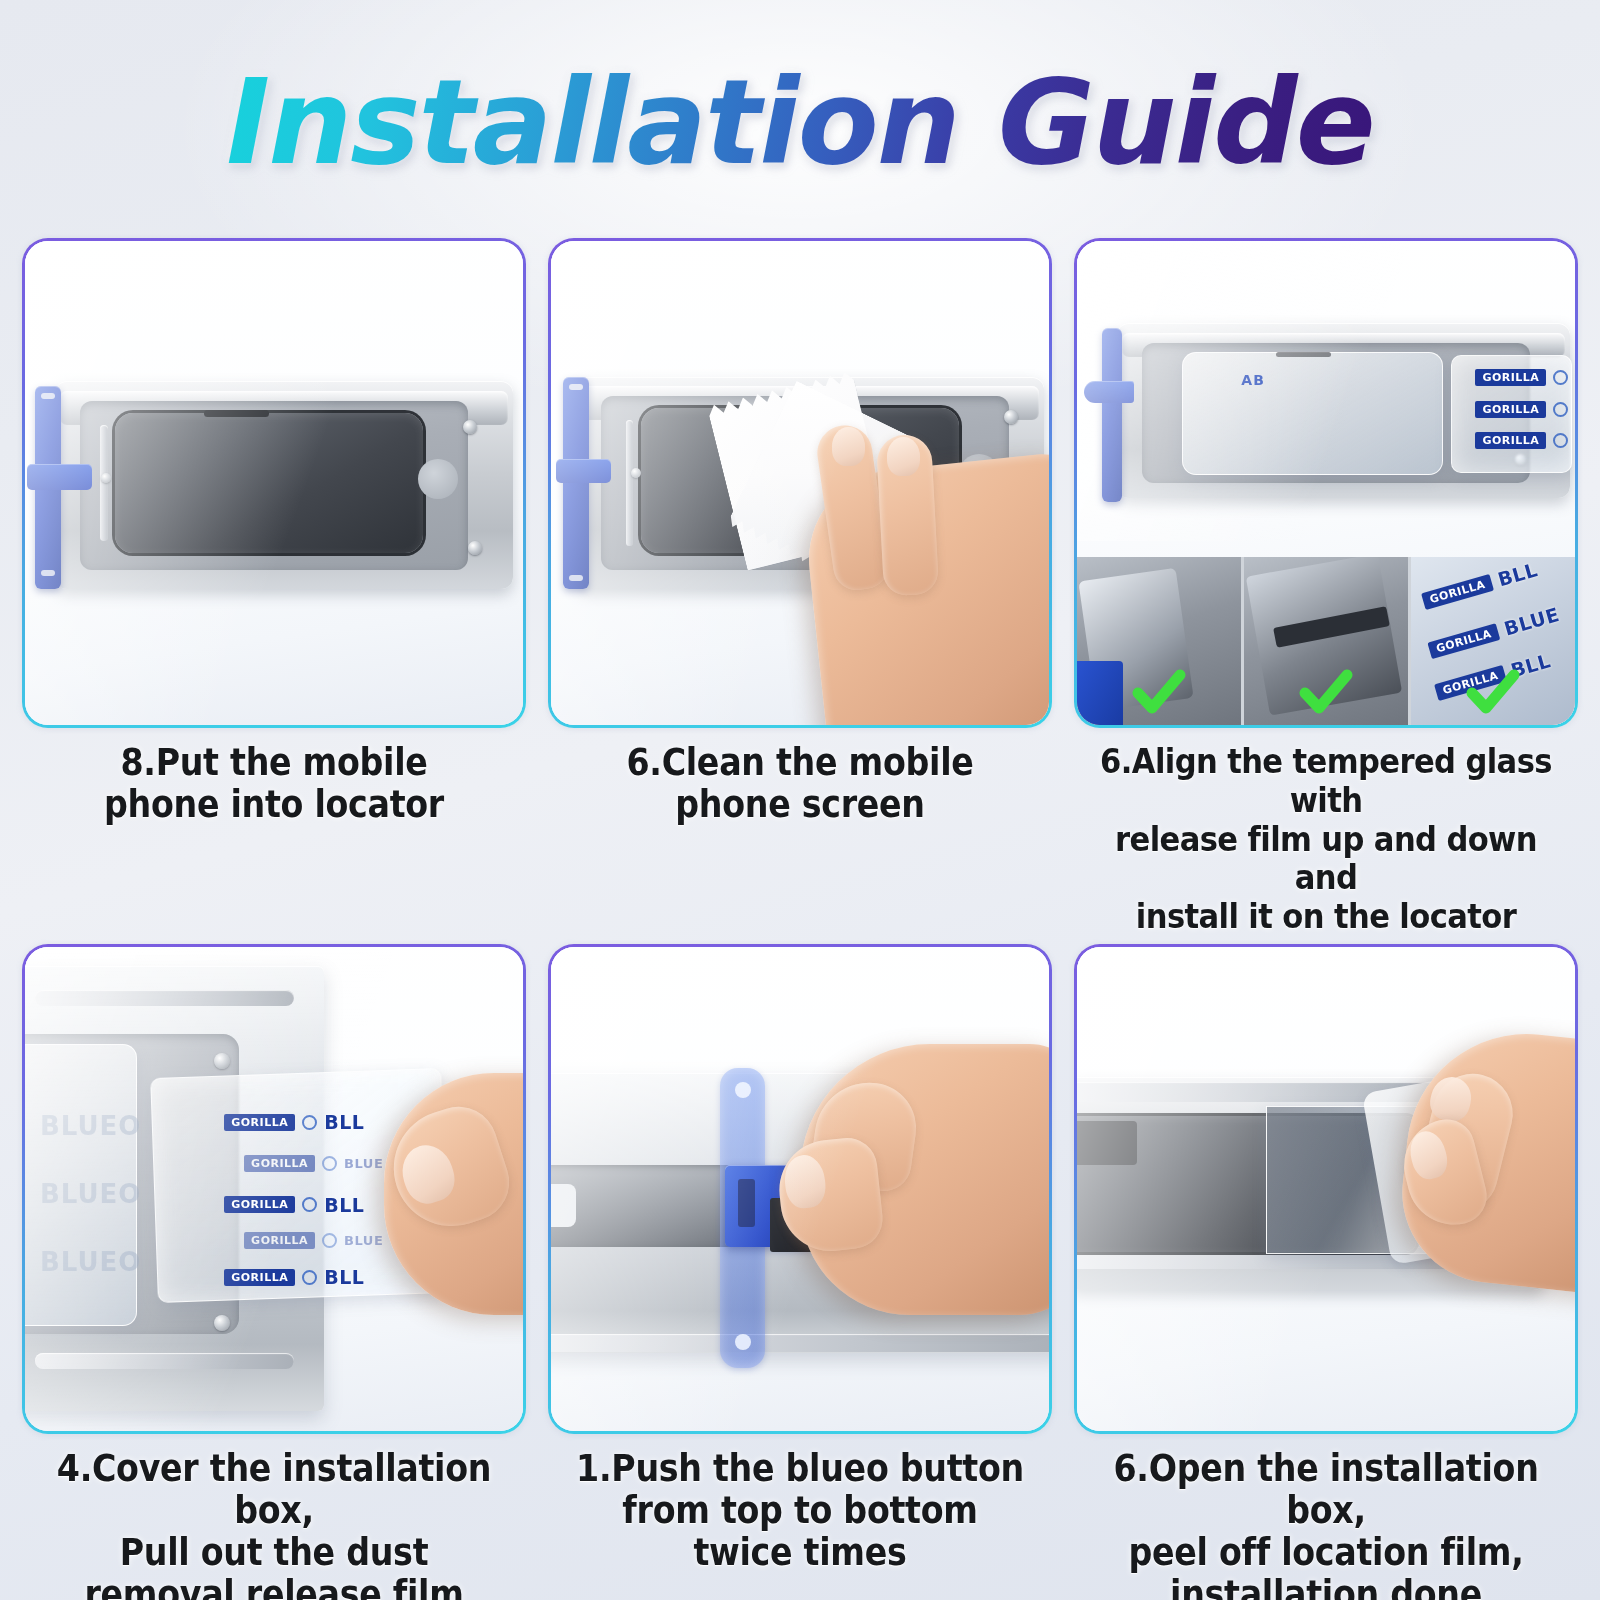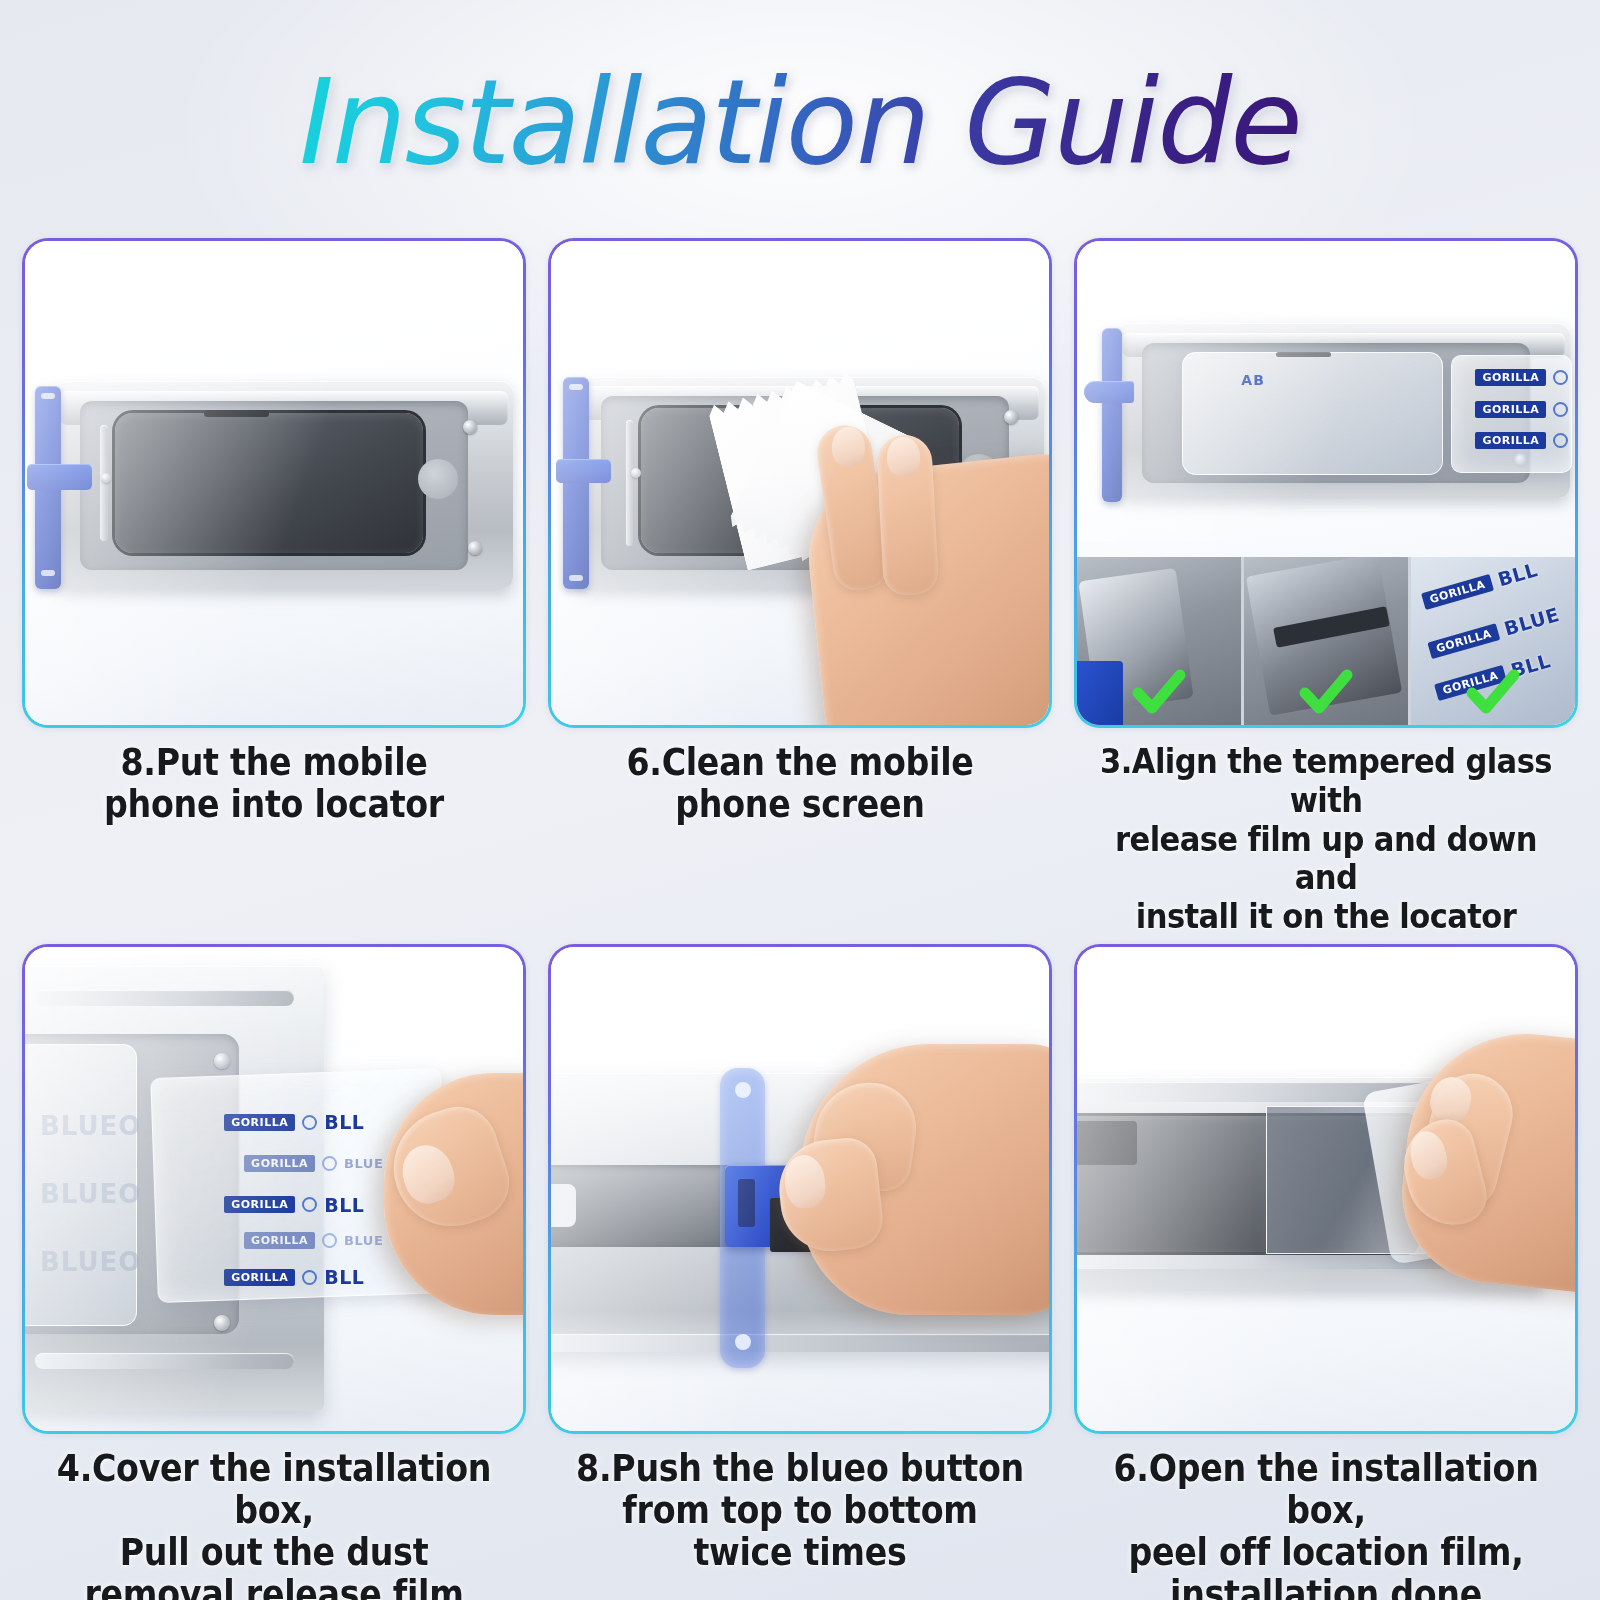--- a/index.html
+++ b/index.html
@@ -21,21 +21,21 @@
   #title-wrap {
     position: absolute;
     top: 52px; left: 0; right: 0;
     height: 140px;
     display: flex;
     align-items: center;
     justify-content: center;
   }
   #guide-title {
     font-family: "DejaVu Sans", sans-serif;
-    font-weight: 400;
+    font-weight: 700;
     font-style: italic;
     font-size: 118px;
     letter-spacing: -2px;
     line-height: 1;
     white-space: nowrap;
     background: linear-gradient(100deg,
         #17d2dc 0%,
         #21c3de 13%,
         #2a9fd6 28%,
         #2f7fcb 40%,
@@ -451,21 +451,21 @@
             <div class="check">
               <svg viewBox="0 0 56 50" width="56" height="50">
                 <path d="M7 26 L21 41 L49 8" fill="none" stroke="#3fdf3f" stroke-width="11" stroke-linecap="round" stroke-linejoin="round"></path>
               </svg>
             </div>
           </div>
         </div>
         <div class="gloss" style="left:0;top:0;right:0;height:62%;"></div>
       </div>
     </div>
-    <div class="caption small">3.Align the tempered glass with
+    <div class="caption small">6.Align the tempered glass with
 release film up and down and
 install it on the locator</div>
   </div>
 
   <div class="step">
     <div class="photo">
       <div class="photo-inner">
 
         <div class="box-body" style="left:-4%;top:4%;width:64%;height:92%;"></div>
         <div class="rail" style="left:2%;top:9%;width:52%;height:16px;"></div>
@@ -533,21 +533,21 @@
         <div style="position:absolute;left:37.5%;top:48%;width:3.5%;height:10%;background:#0f2577;border-radius:3px;"></div>
         <div style="position:absolute;left:44%;top:52%;width:14%;height:11%;background:#1a1d24;border-radius:3px;"></div>
 
         <div class="hand" style="right:-8%;top:20%;width:58%;height:56%;border-radius:130px 60px 70px 110px;"></div>
         <div class="finger" style="left:53%;top:28%;width:20%;height:22%;border-radius:60px 50px 30px 30px;transform:rotate(8deg);"></div>
         <div class="finger" style="left:46%;top:40%;width:20%;height:23%;border-radius:50px 30px 30px 50px;transform:rotate(-6deg);"></div>
         <div class="nail" style="left:47%;top:43%;width:8%;height:11%;transform:rotate(-6deg);"></div>
         <div class="gloss" style="inset:0;"></div>
       </div>
     </div>
-    <div class="caption">8.Push the blueo button
+    <div class="caption">1.Push the blueo button
 from top to bottom
 twice times</div>
   </div>
 
   <div class="step">
     <div class="photo">
       <div class="photo-inner">
 
         <div class="tray" style="left:-2%;top:27%;width:96%;height:44%;"></div>
         <div class="rail" style="left:-2%;top:28%;width:80%;height:20px;"></div>

